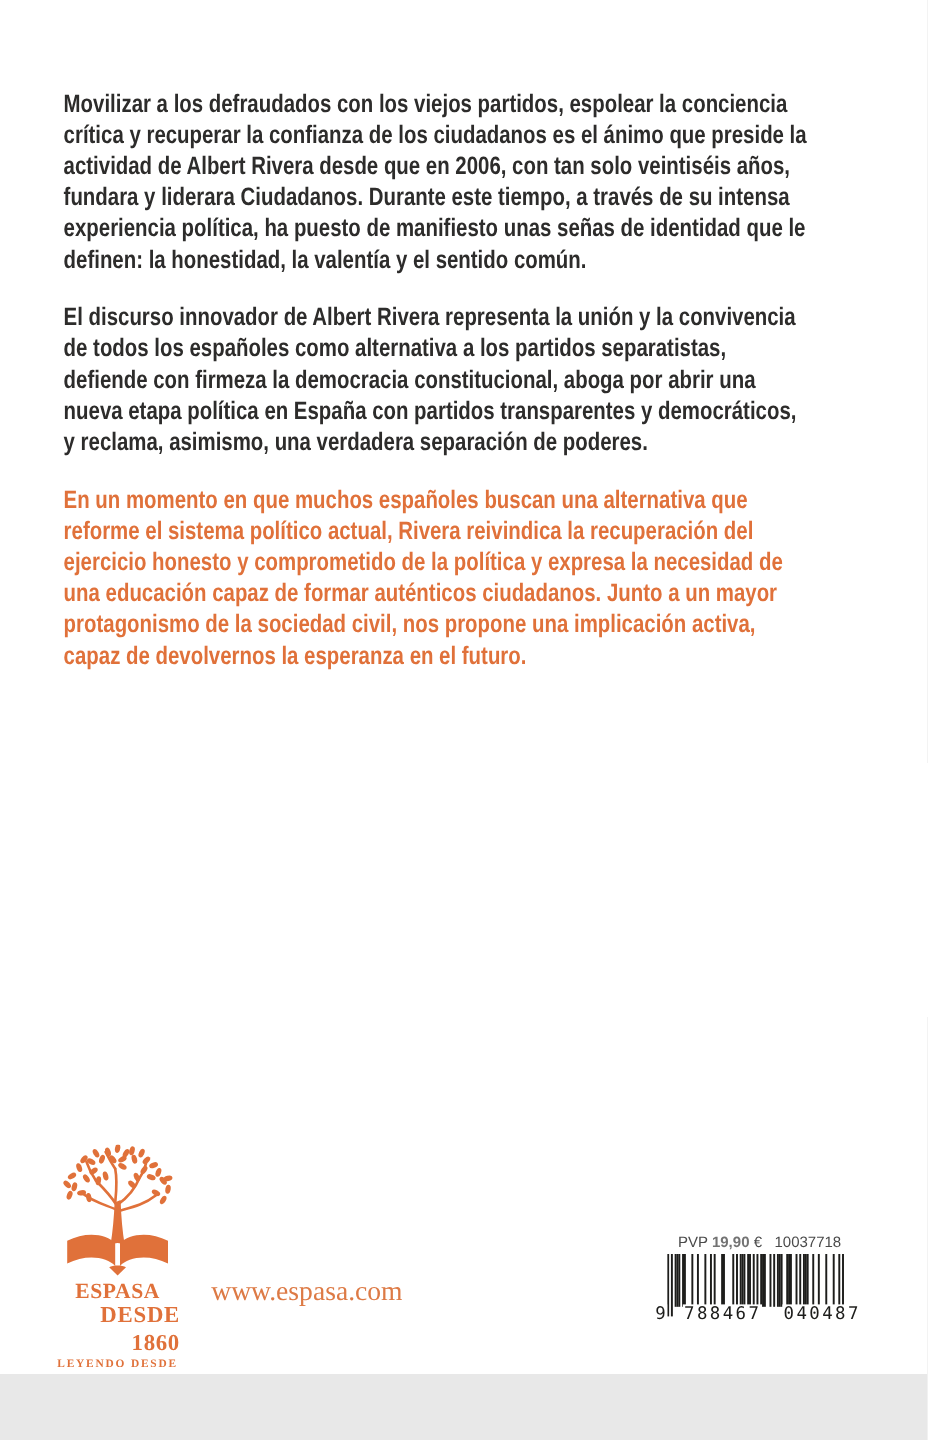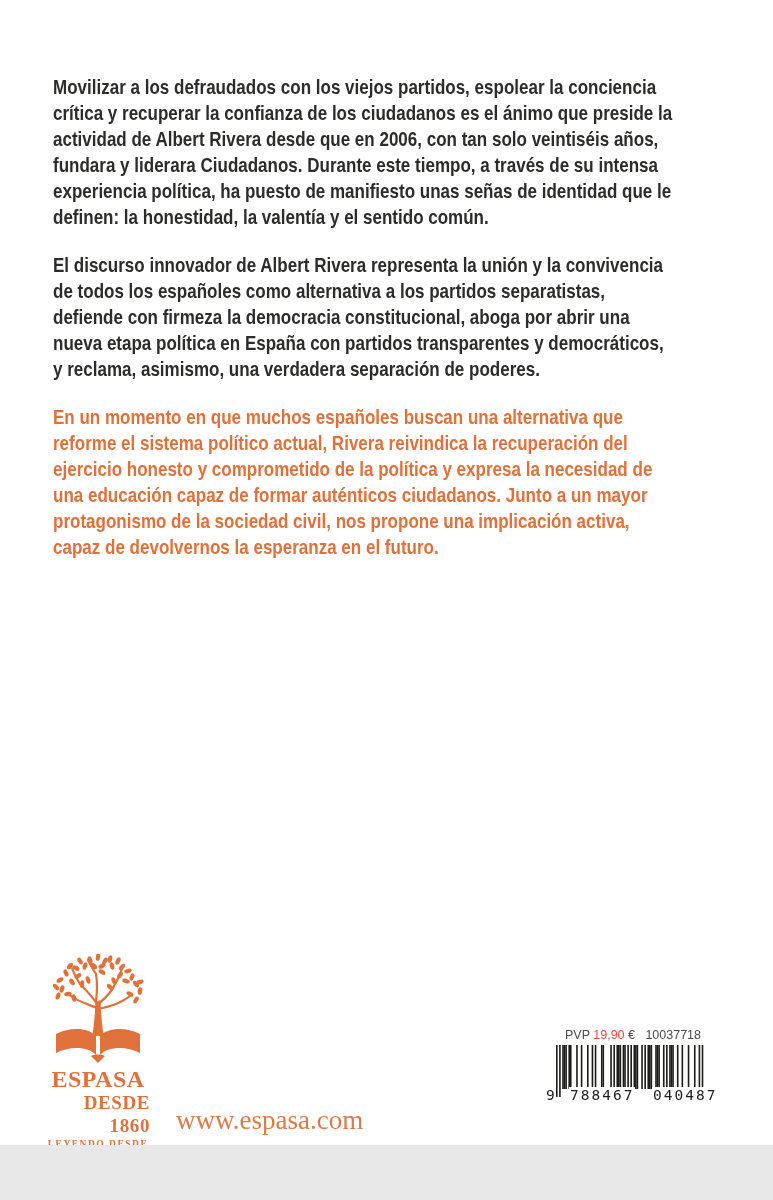--- a/index.html
+++ b/index.html
@@ -22,46 +22,46 @@
   .para.orange { color:#e0713a; }
 
   
   .publisher {
     position:absolute; left:46px; top:954px; width:104px;
     text-align:center; color:#e0713a;
   }
   .tree-svg { display:block; margin:0 auto; width:92px; height:112px; }
   .pub-name {
     font-family:"Liberation Serif", serif; font-weight:bold;
-    font-size:24px; letter-spacing:0.5px; line-height:1.05; margin-top:1px;
+    font-size:18px; letter-spacing:0.5px; line-height:1.05; margin-top:1px;
   }
   .pub-desde {
     font-family:"Liberation Serif", serif; font-weight:bold;
     font-size:19px; letter-spacing:0.6px; line-height:1.2;text-align:right;
   }
   .pub-leyendo {
     font-family:"Liberation Serif", serif; font-weight:bold;
     font-size:9.5px; letter-spacing:1.5px; line-height:1.4;
   }
 
   
   .urls {
     position:absolute; left:176px; top:1063px;
-    font-family:"Liberation Serif", serif; font-size:27px;
-    line-height:26px; color:#dd7a45;margin-top:44px;
+    font-family:"Liberation Serif", serif; font-size:23px;
+    line-height:26px; color:#dd7a45;
   }
   .url { cursor:pointer; }
 
   
   .barcode-block { position:absolute; left:556px; top:1028px; width:148px; height:84px; }
   .pvp-row {
     display:flex; justify-content:space-between; align-items:baseline;
     font-size:12.5px; color:#4a4a4a; padding:0 3px 0 9px;
   }
-  .pvp-price { font-weight:normal; color:#ef4444; }
+  .pvp-price { font-weight:bold; color:#737373; }
   .bars { position:absolute; left:0; top:17px; }
   .ean-row {
     position:absolute; top:59px; left:0; width:100%; height:18px;
     font-family:"DejaVu Sans Mono", monospace; font-size:14.5px; color:#1d1d1b;
   }
   .ean-row span { position:absolute; top:0; background:#ffffff; padding:0 1px; }
   .ean-d1 { left:-11px; }
   .ean-d2 { left:13px;  letter-spacing:2px; }
   .ean-d3 { left:96px;  letter-spacing:2px; }
 </style>

